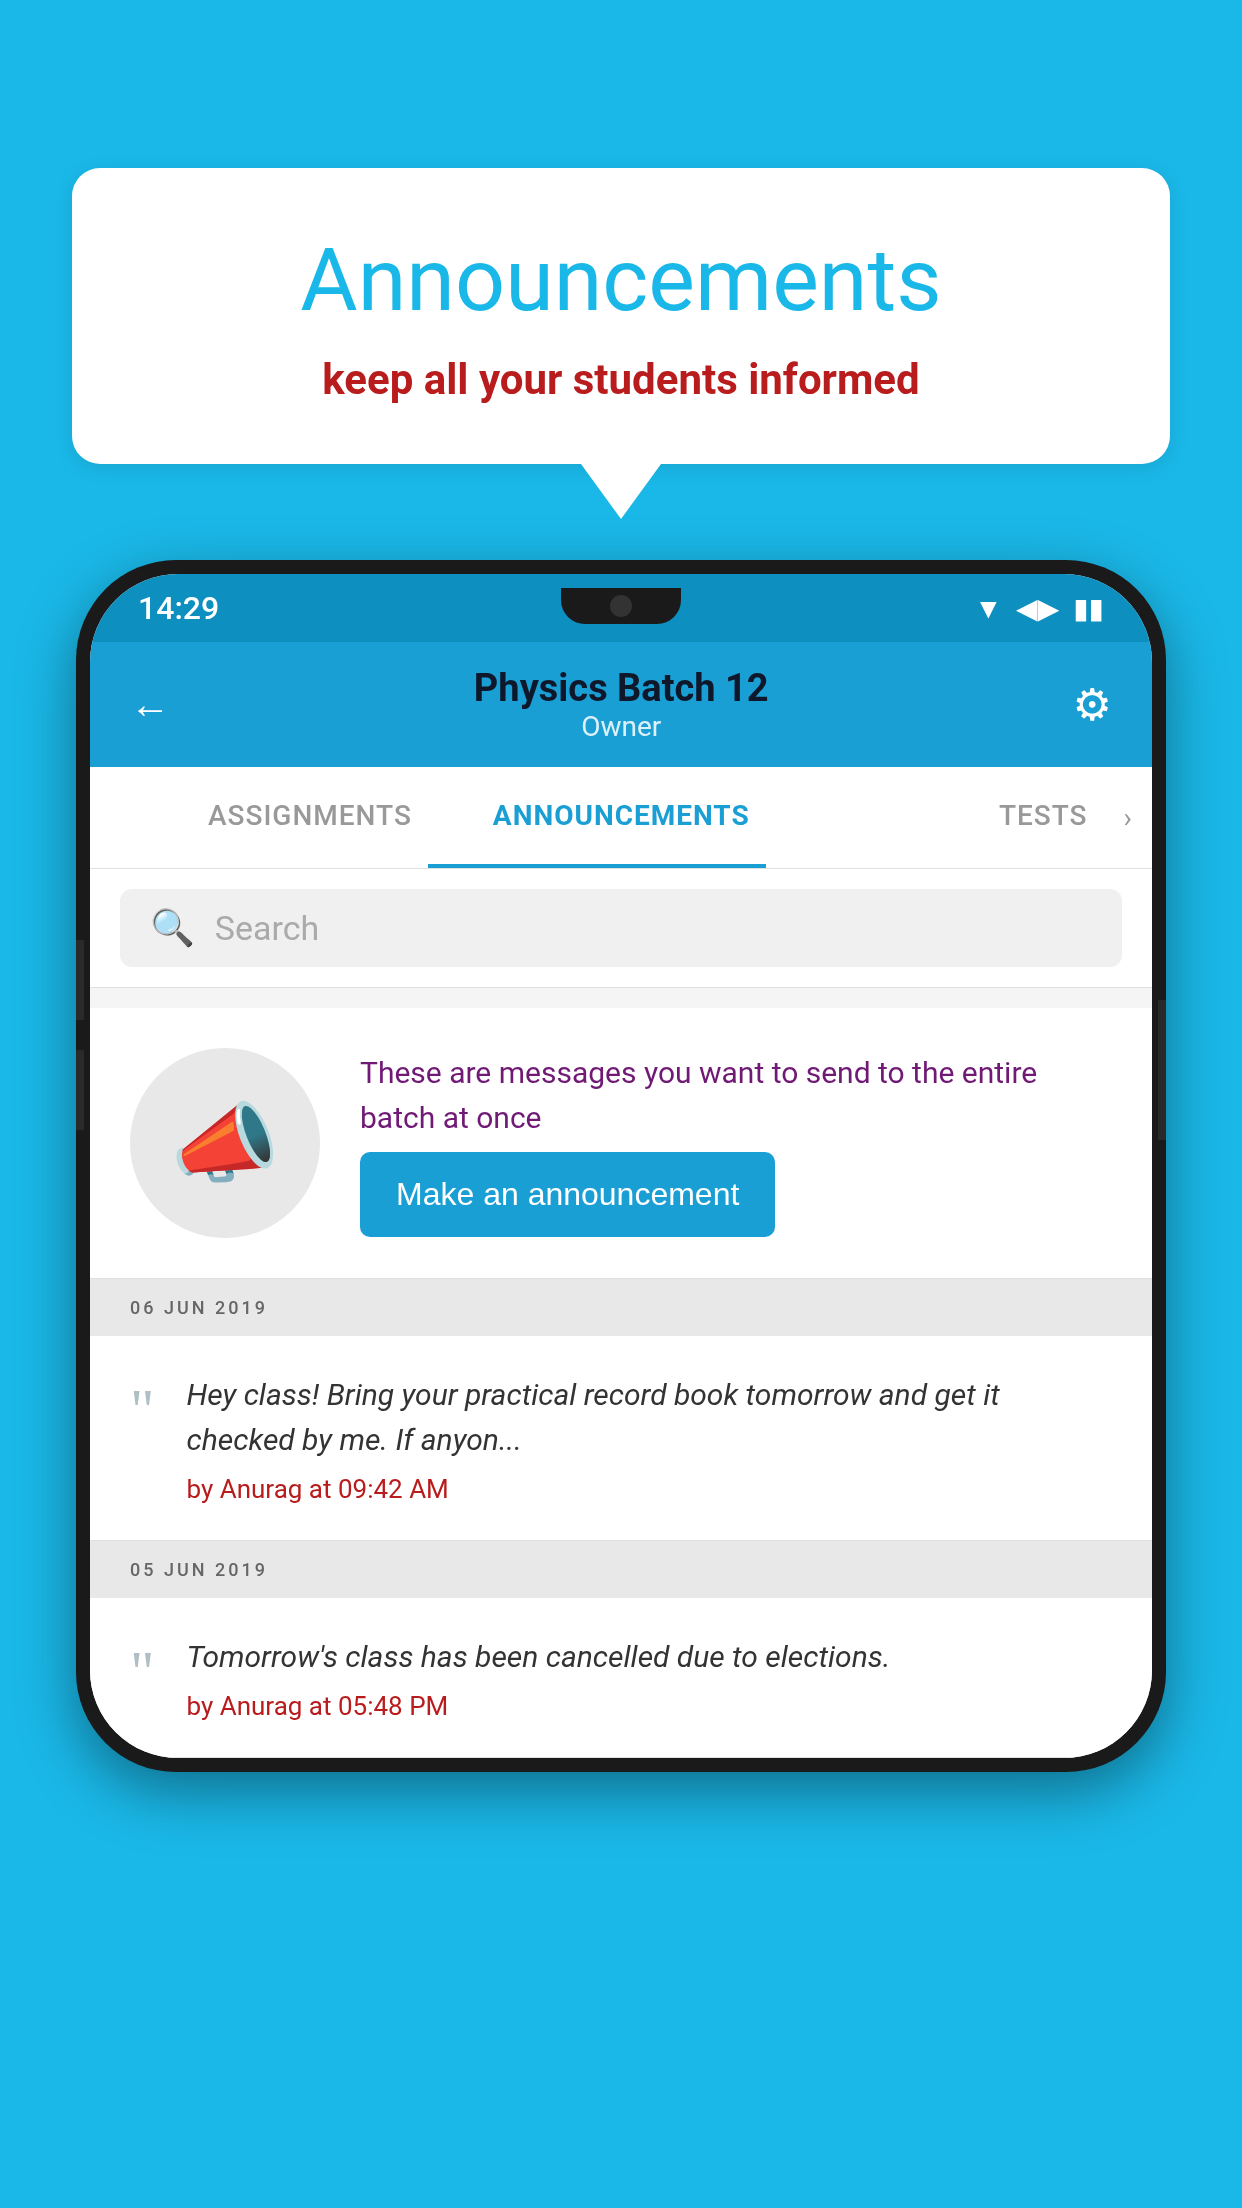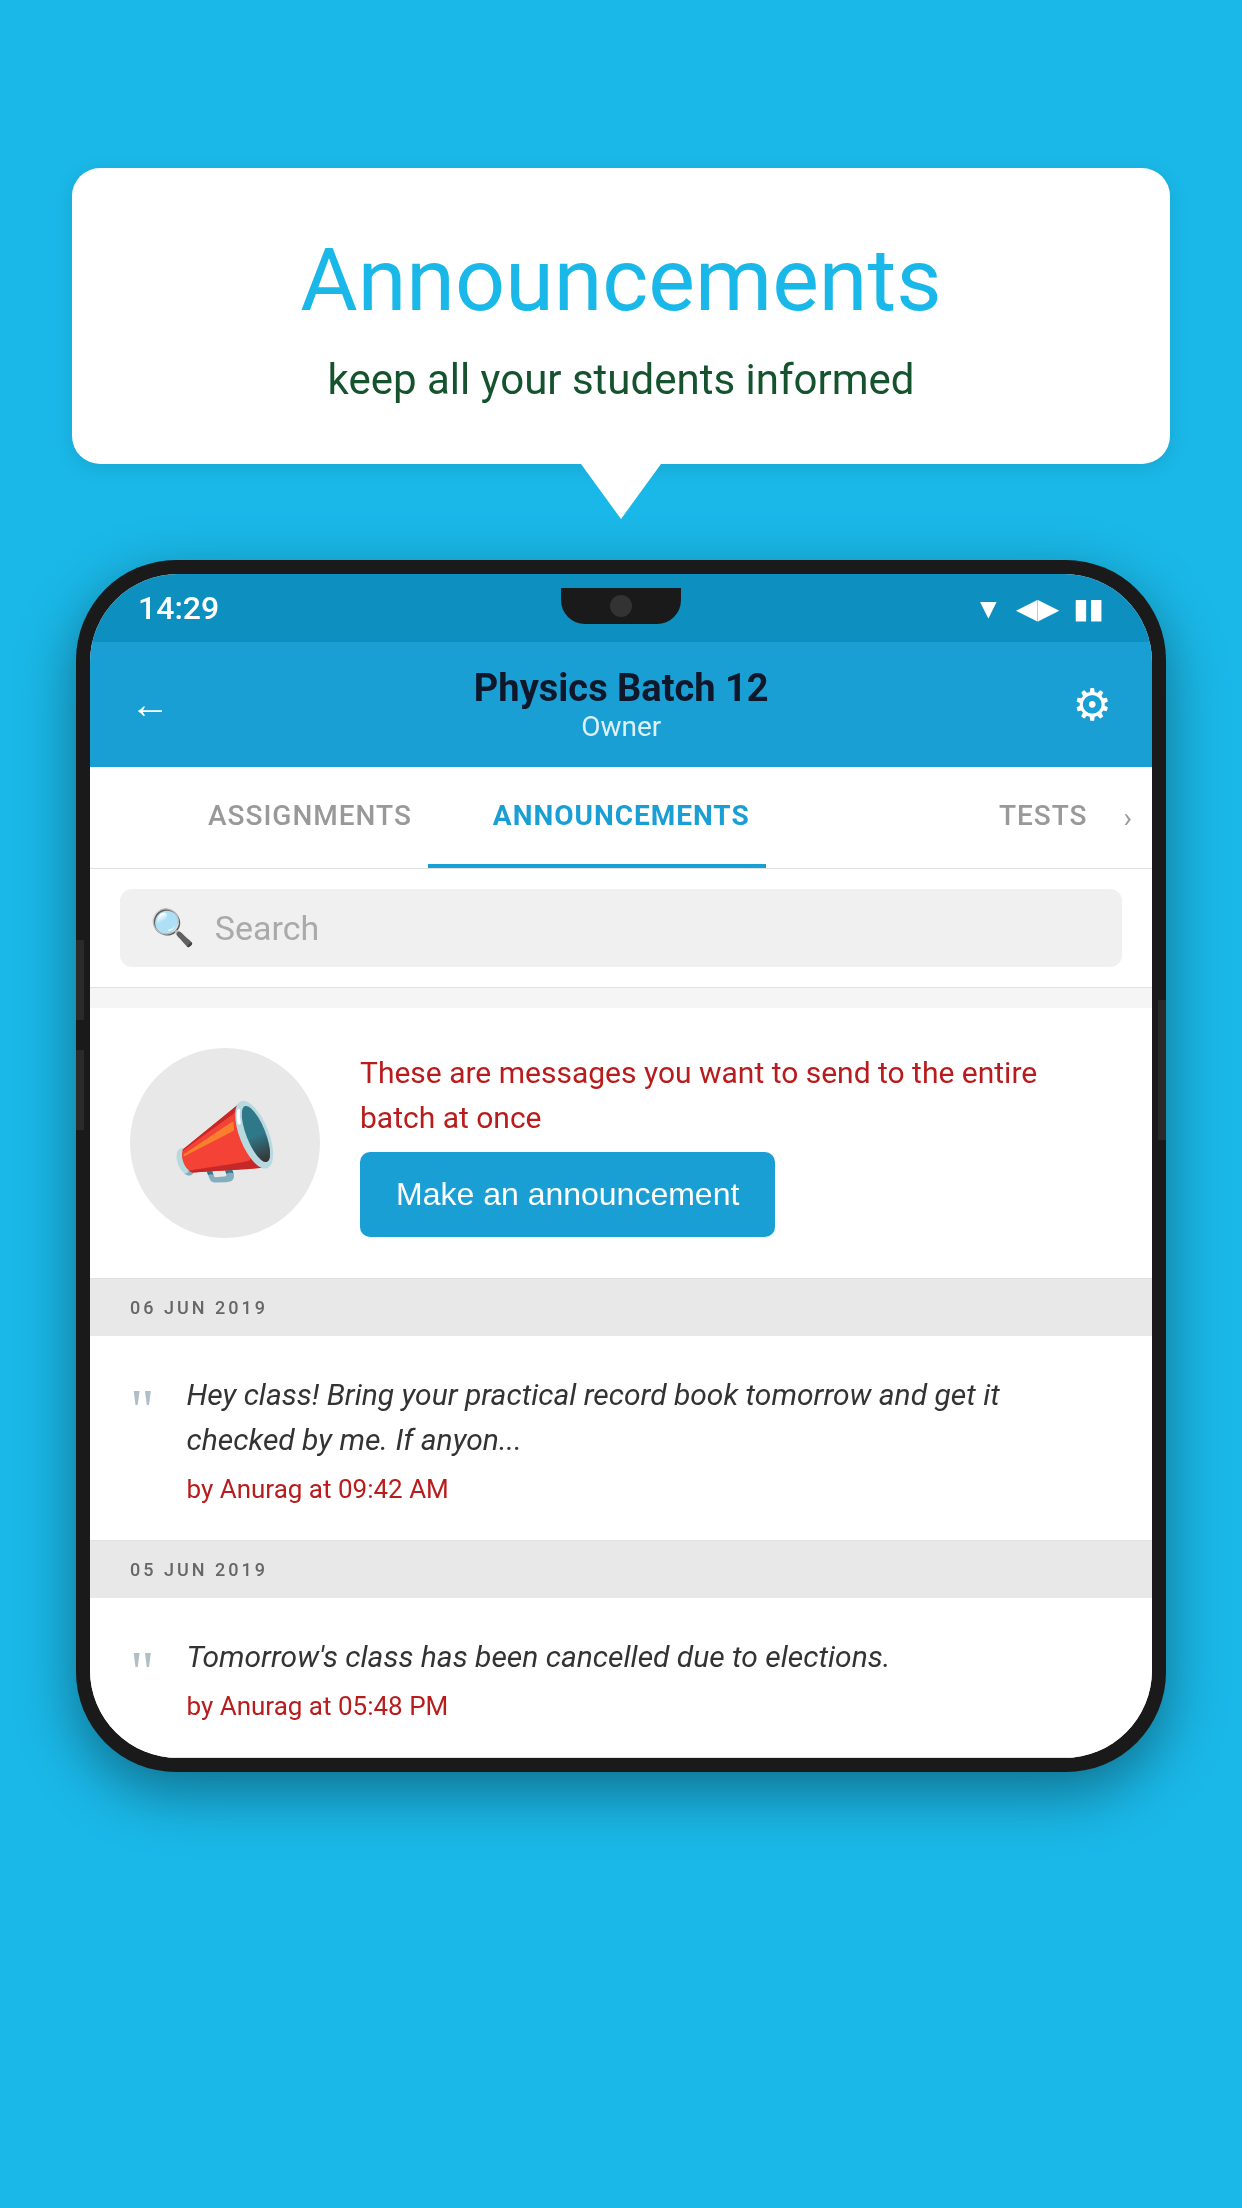--- a/index.html
+++ b/index.html
@@ -35,22 +35,22 @@
 
     .speech-bubble-title {
       font-size: 88px;
       color: #1ab8e8;
       font-weight: 400;
       margin-bottom: 24px;
     }
 
     .speech-bubble-subtitle {
       font-size: 42px;
-      color: #14532d;
-      font-weight: 400;
+      color: #b91c1c;
+      font-weight: 700;
     }
 
     .speech-bubble-arrow {
       width: 0;
       height: 0;
       border-left: 40px solid transparent;
       border-right: 40px solid transparent;
       border-top: 55px solid white;
       margin-top: 0px;
     }
@@ -260,21 +260,21 @@
     .promo-icon {
       font-size: 88px;
       color: #607d8b;
     }
 
     .promo-content {
       flex: 1;
     }
 
     .promo-desc {
-      color: #b91c1c;
+      color: #701a75;
       font-size: 30px;
       line-height: 1.5;
       margin-bottom: 12px;
     }
 
     .promo-button {
       background: #1a9fd4;
       color: white;
       font-size: 32px;
       font-weight: 500;

